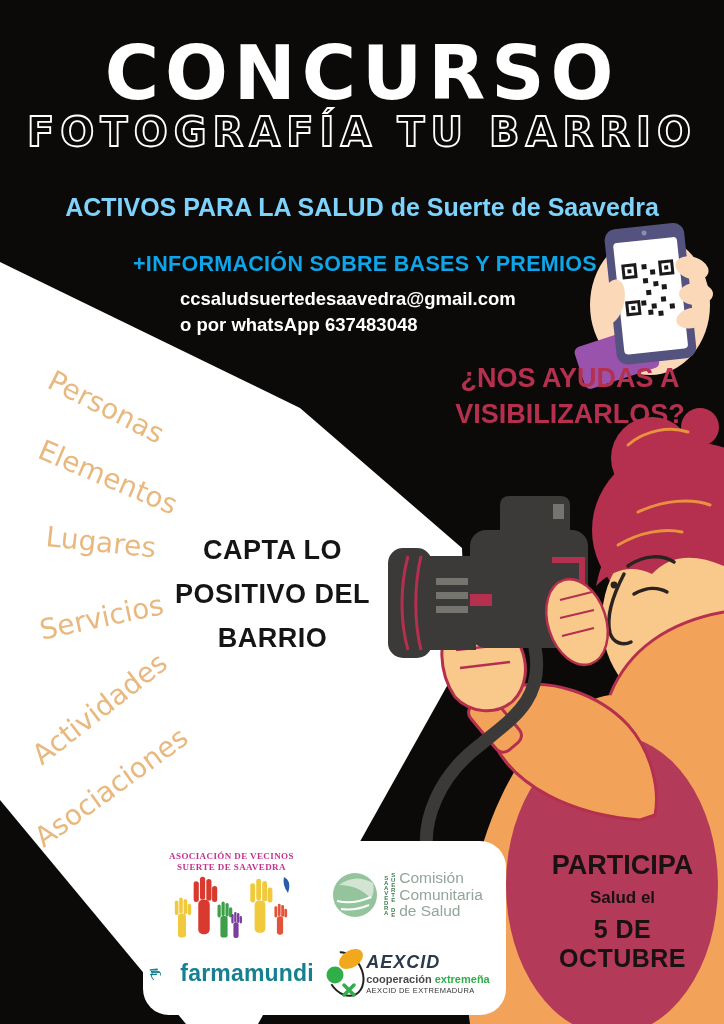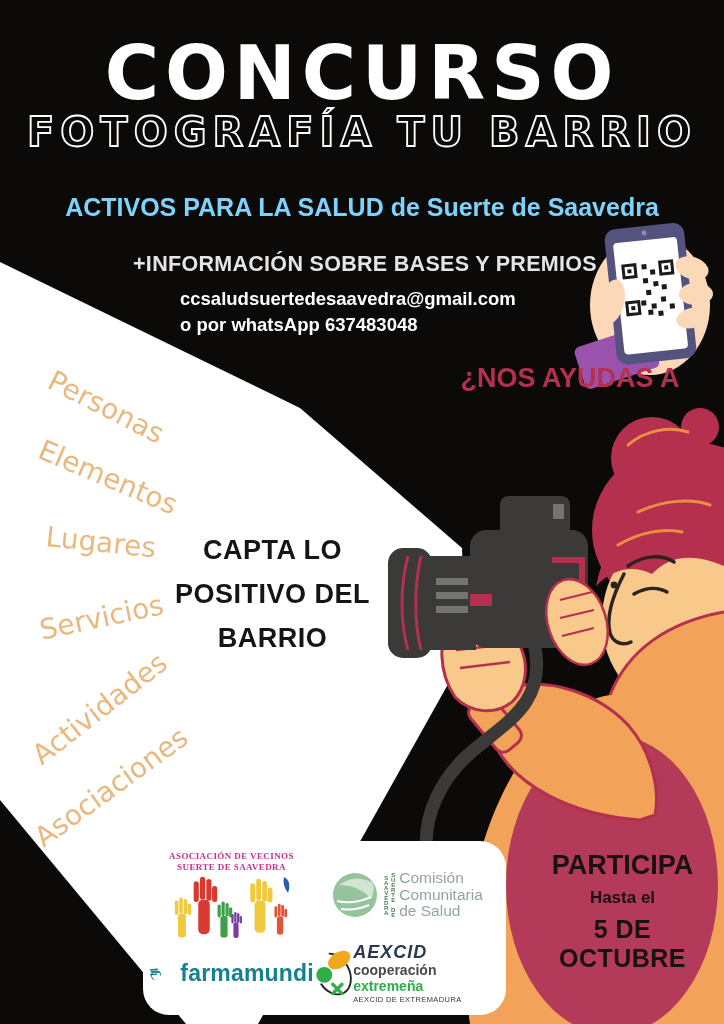--- a/index.html
+++ b/index.html
@@ -8,21 +8,21 @@
   .abs{position:absolute;}
   .scene{position:absolute;left:0;top:0;width:724px;height:1024px;z-index:1;}
   .txt{z-index:2;}
 
   .title{left:0;top:30px;width:724px;text-align:center;color:#ffffff;
          font-family:"DejaVu Sans",sans-serif;font-size:74px;font-weight:700;letter-spacing:6px;}
   .subtitle-svg{left:0;top:102px;width:724px;height:62px;}
   .subtitle-svg text{font-family:"DejaVu Sans",sans-serif;font-size:40px;font-weight:700;letter-spacing:6px;}
   .tagline{left:0;top:166px;width:724px;text-align:center;color:#7dd3fc;font-size:25px;font-weight:700;margin-top:27px;}
 
-  .info-heading{left:133px;top:252px;color:#e5e5e5;font-size:21.5px;font-weight:700;letter-spacing:.3px;}
+  .info-heading{left:133px;top:252px;color:#0ea5e9;font-size:21.5px;font-weight:700;letter-spacing:.3px;}
   .info-lines{left:180px;top:286px;color:#ffffff;font-size:18.5px;font-weight:700;line-height:26px;}
 
   .question{left:430px;top:360px;width:280px;text-align:center;color:#b5304e;
             font-size:27px;font-weight:800;line-height:36px;}
 
   .cat{position:absolute;color:#e9b87e;font-family:"DejaVu Sans",sans-serif;font-size:28px;
        font-weight:500;transform-origin:left center;white-space:nowrap;z-index:2;}
   .c0{left:50px;top:362px;transform:rotate(27deg);}
   .c1{left:40px;top:432px;transform:rotate(23deg);}
   .c2{left:46px;top:520px;transform:rotate(6deg);}
@@ -47,21 +47,21 @@
              font-family:"Liberation Serif",serif;}
   .com{gap:3px;}
   .com-vert{writing-mode:vertical-rl;text-orientation:upright;font-size:6px;font-weight:700;color:#3f7d4f;
             line-height:7px;letter-spacing:-1px;height:78px;text-align:center;}
   .com-text{color:#93a69b;font-size:15.5px;line-height:16.5px;font-weight:400;}
   .farma{gap:19px;}
   .farma-name{color:#15808f;font-size:23px;font-weight:700;letter-spacing:.2px;}
   .aex{}
   .aex-col{display:flex;flex-direction:column;line-height:1.1;}
   .aex-name{color:#2a3a4a;font-size:18px;font-weight:800;font-style:italic;letter-spacing:1px;}
-  .aex-tag{font-size:14px;font-weight:700;color:#4a4a4a;}
+  .aex-tag{font-size:11px;font-weight:700;color:#4a4a4a;}
   .aex-tag .grn{color:#2fae4a;}
   .aex-org{font-size:7.5px;color:#333333;letter-spacing:.4px;margin-top:2px;}
 </style>
 </head>
 <body>
 
 <div class="poster">
 
   <svg class="scene" viewBox="0 0 724 1024">
 
@@ -163,38 +163,39 @@
   <div class="abs txt tagline">ACTIVOS PARA LA SALUD de Suerte de Saavedra</div>
 
   <div class="abs txt info-heading">+INFORMACIÓN SOBRE BASES Y PREMIOS</div>
   <div class="abs txt info-lines">
     <div>ccsaludsuertedesaavedra@gmail.com</div>
     <div>o por whatsApp 637483048</div>
   </div>
 
   <div class="abs txt question">
     <div>¿NOS AYUDAS A</div>
+    <div>VISIBILIZARLOS?</div>
   </div>
 
   <span class="cat c0">Personas</span>
   <span class="cat c1">Elementos</span>
   <span class="cat c2">Lugares</span>
   <span class="cat c3">Servicios</span>
   <span class="cat c4">Actividades</span>
   <span class="cat c5">Asociaciones</span>
 
   <div class="abs txt slogan">
     <div>CAPTA LO</div>
     <div>POSITIVO DEL</div>
     <div>BARRIO</div>
   </div>
 
   <div class="abs txt participa">
     <div class="p1">PARTICIPA</div>
-    <div class="p2">Hasta el</div>
+    <div class="p2">Salud el</div>
     <div class="p3">5 DE OCTUBRE</div>
   </div>
 
   <div class="abs logos-box">
 
     <div class="cell vec">
       <div class="vec-title">ASOCIACIÓN DE VECINOS</div>
       <div class="vec-title">SUERTE DE SAAVEDRA</div>
       <svg width="126" height="66" viewBox="0 0 126 66">
         <defs>

